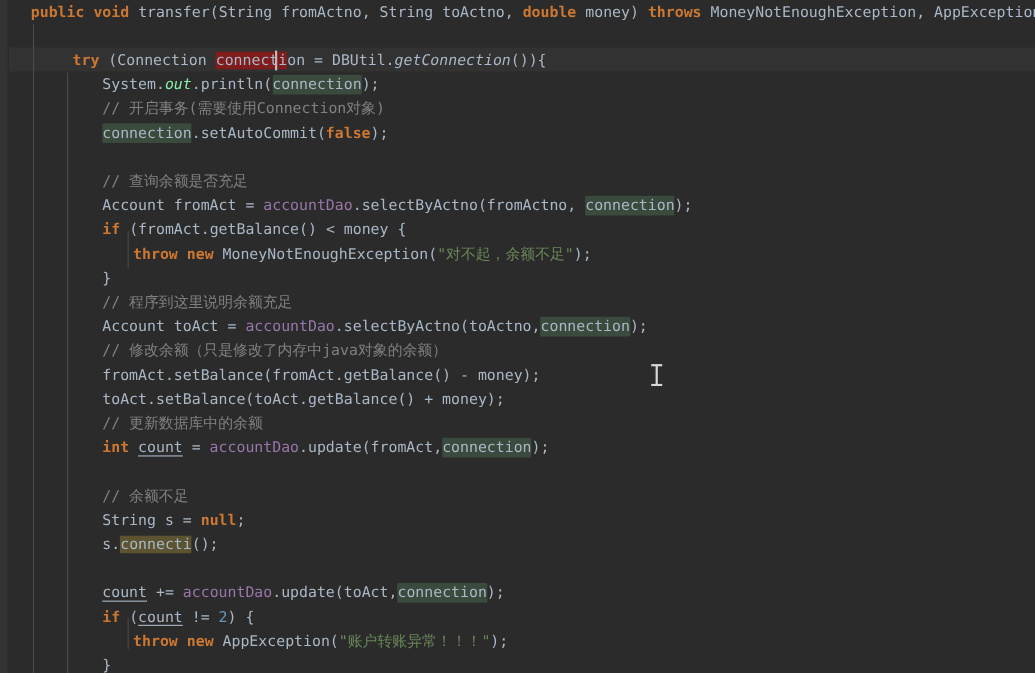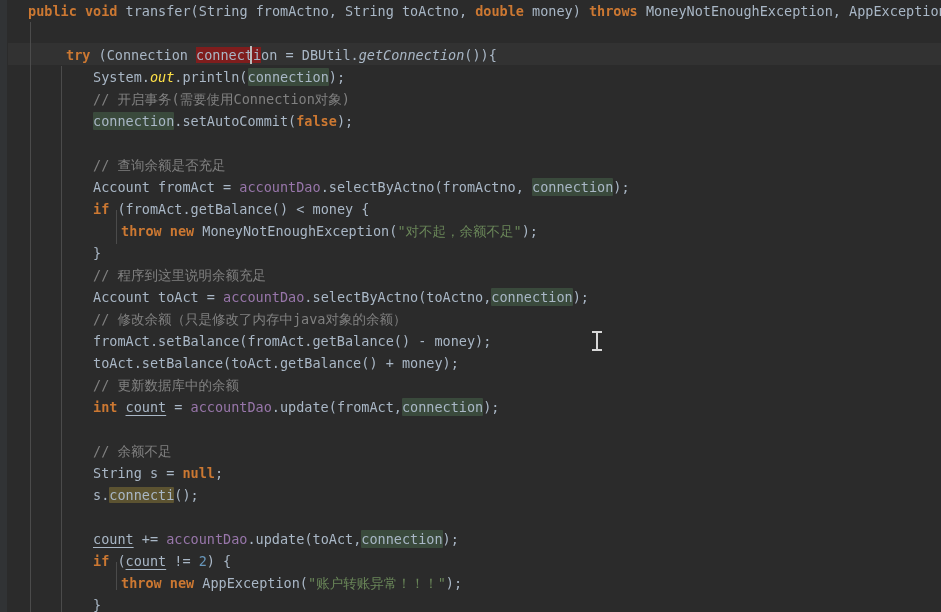--- a/index.html
+++ b/index.html
@@ -81,21 +81,21 @@
     letter-spacing: 0px;
   }
 
   
   .kw      { color: #CC7832; font-weight: bold; }
   .plain   { color: #A9B7C6; }
   .cmt     { color: #808080; }
   .str     { color: #6A8759; }
   .num     { color: #6897BB; }
   .field   { color: #9876AA; }
-  .static-i{ color: #fde047; font-style: italic; margin-top: 44px; }
+  .static-i{ color: #86efac; font-style: italic; margin-top: 44px; }
   .m-ital  { color: #A9B7C6; font-style: italic; }
   .local-u { color: #A9B7C6; text-decoration: underline; text-underline-offset: 3px; }
 
   
   .occ {
     background: #3A4A3C;
     border-radius: 1px;
     padding: 1px 0;
   }
   

